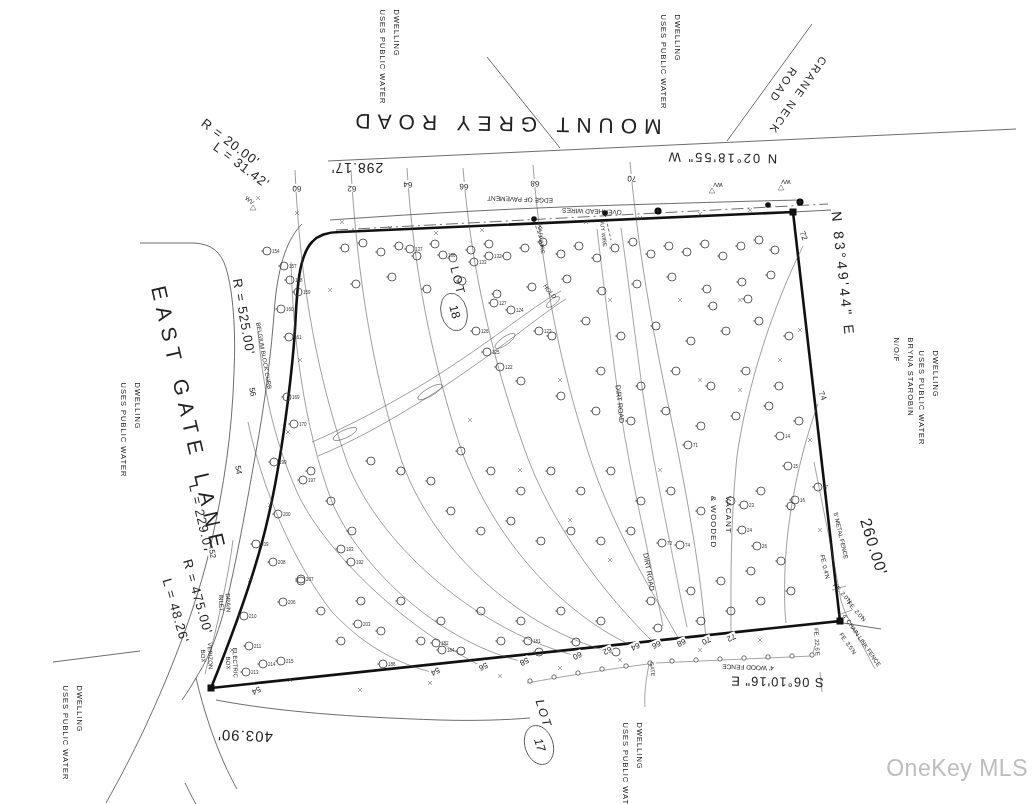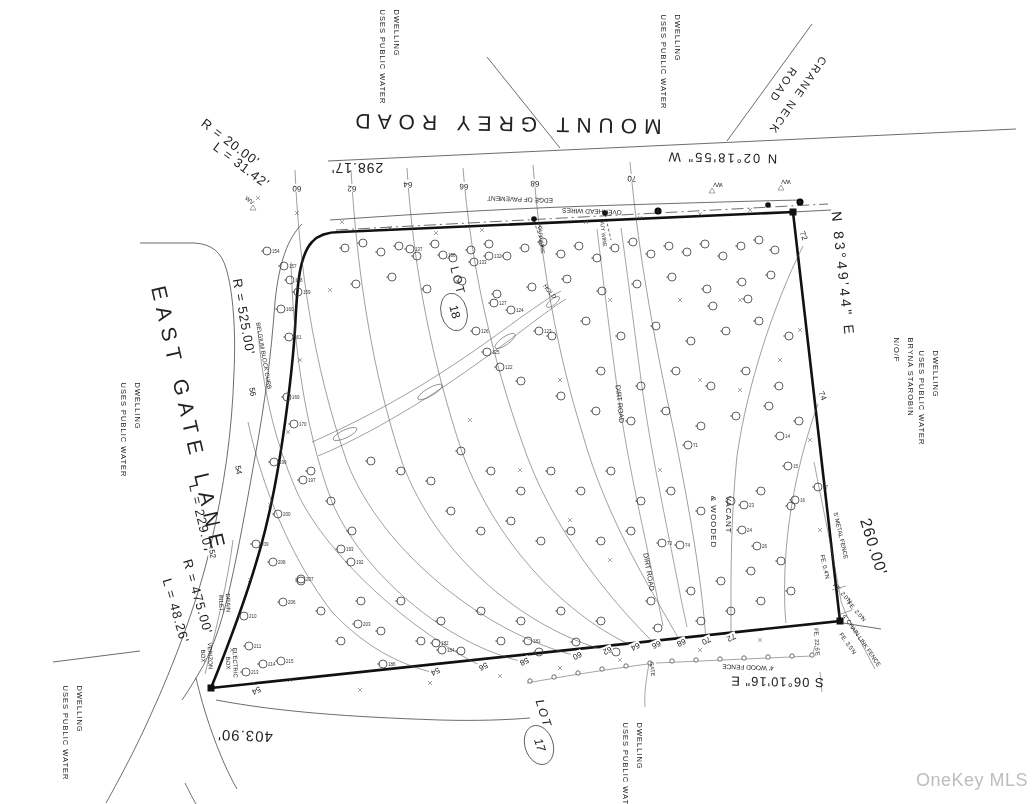--- a/index.html
+++ b/index.html
@@ -13,21 +13,21 @@
   svg .tree{fill:none;stroke:#3a3a3a;stroke-width:.8;}
   svg .solid{fill:#111;stroke:none;}
   svg .post{fill:#fff;stroke:#333;stroke-width:.7;}
   svg .tag{font:4.5px "Liberation Sans",sans-serif;fill:#333;stroke:none;}
   .lbl{position:absolute;white-space:pre-line;text-align:center;line-height:1.3;
        color:#222;transform-origin:center;}
   .contour-lbl{background:#fff;padding:0 1px;line-height:1;}
   .vlbl{position:absolute;writing-mode:vertical-rl;text-orientation:mixed;line-height:1.9;
         letter-spacing:1px;color:#222;transform-origin:center;white-space:pre;}
   .vlbl-lr{writing-mode:vertical-lr;}
-  .watermark{position:absolute;right:6px;bottom:12px;font-size:18px;letter-spacing:.5px;}
+  .watermark{position:absolute;right:6px;bottom:20px;font-size:23px;letter-spacing:.5px;}
 </style>
 </head>
 <body>
 
 <div class="map">
 
   <svg width="1034" height="804" viewBox="0 0 1034 804">
 
     <path d="M328,161 L1016,129"></path>
     <path d="M487,57 L560,148"></path>

